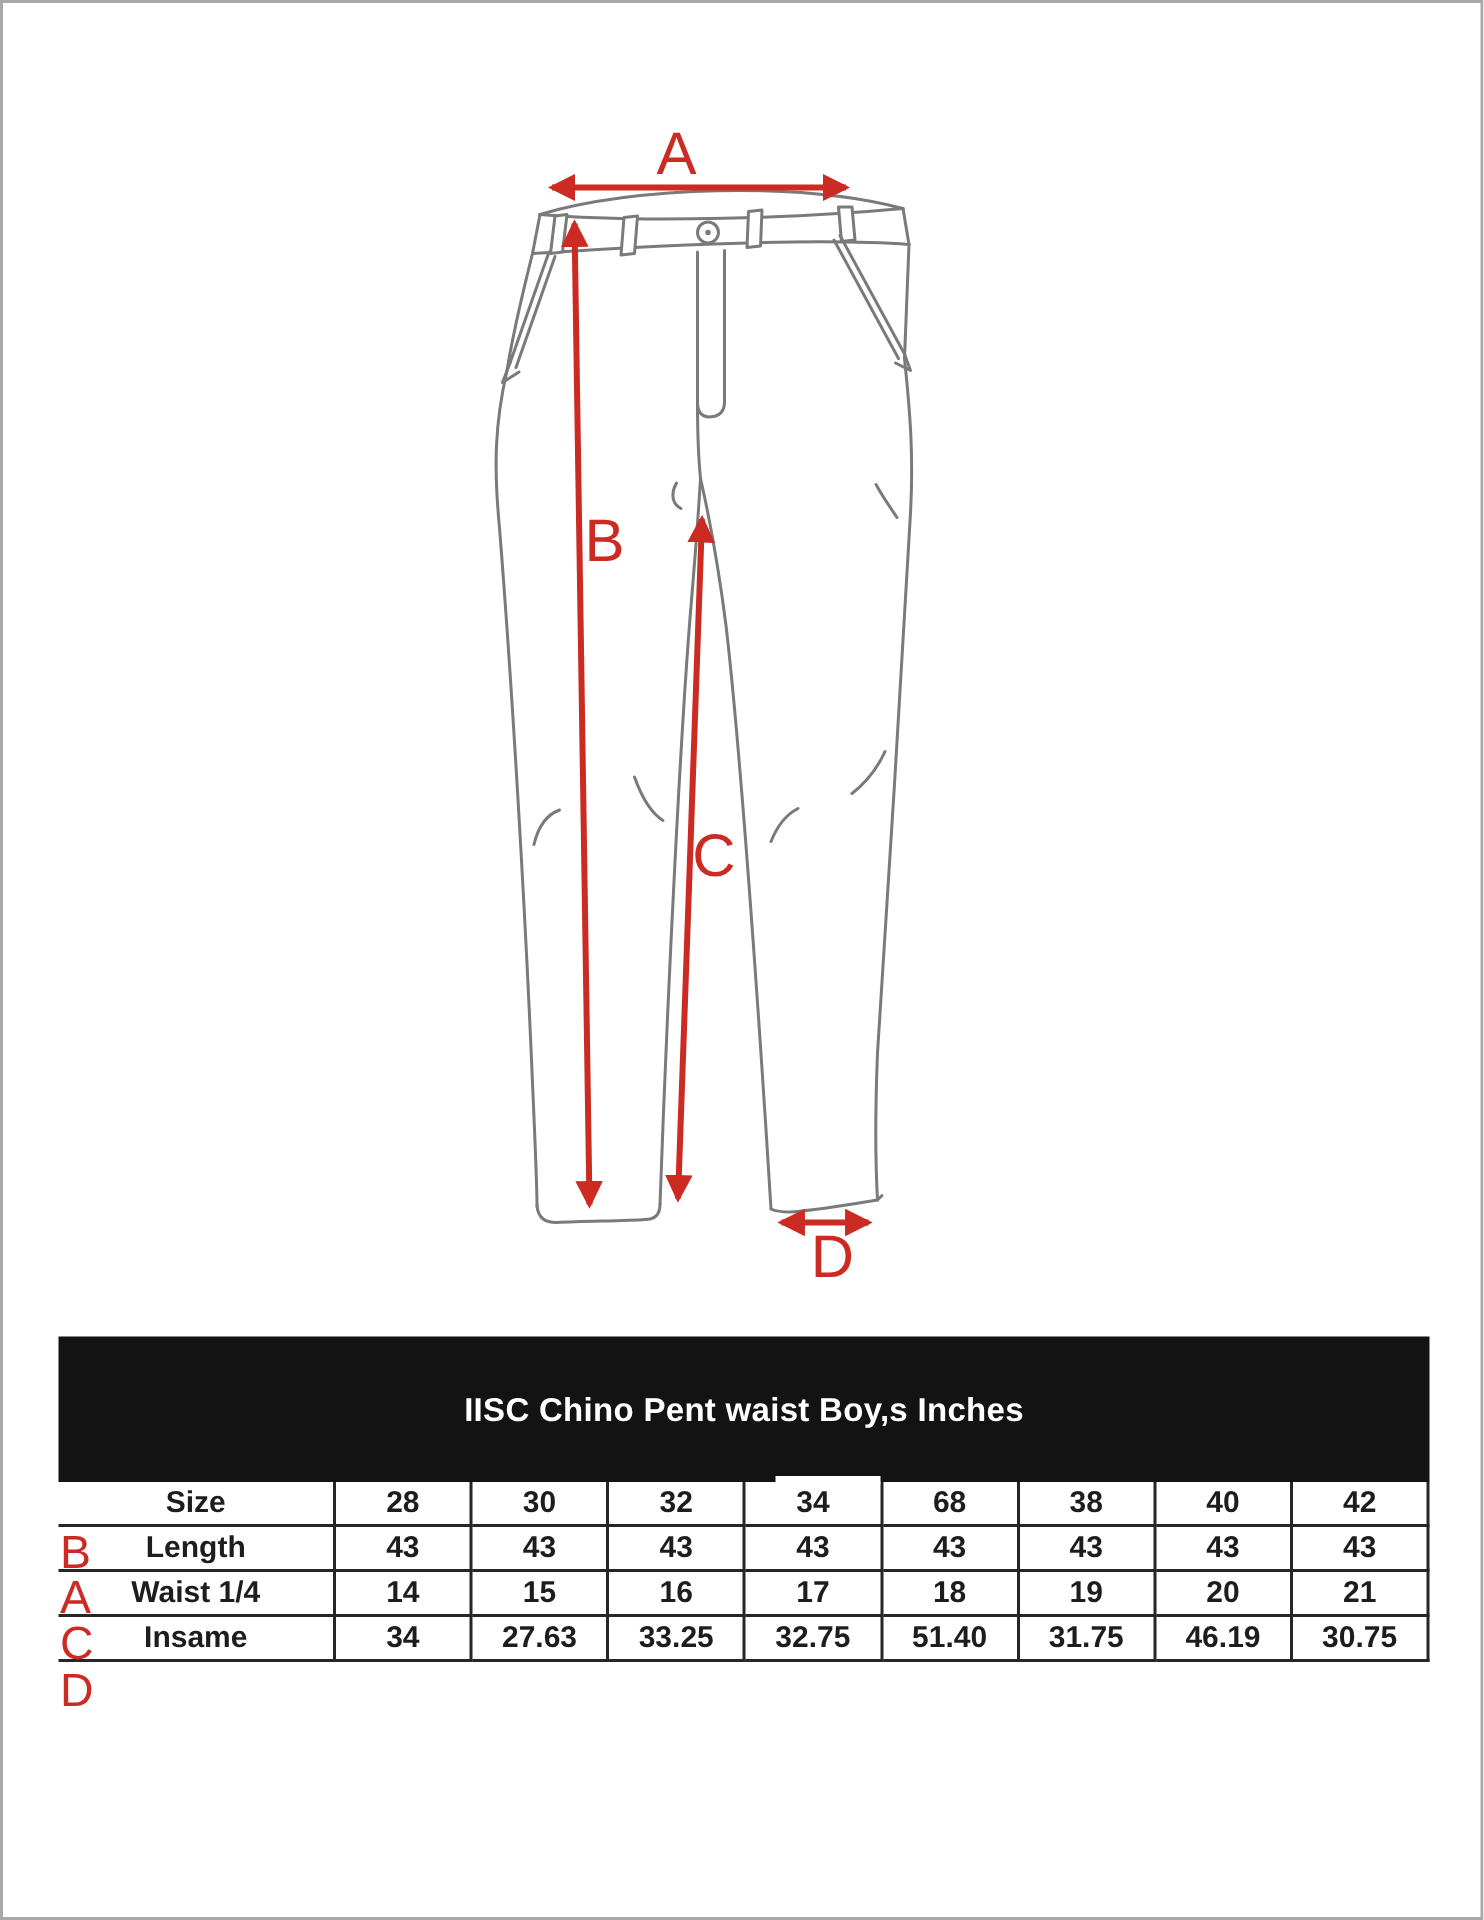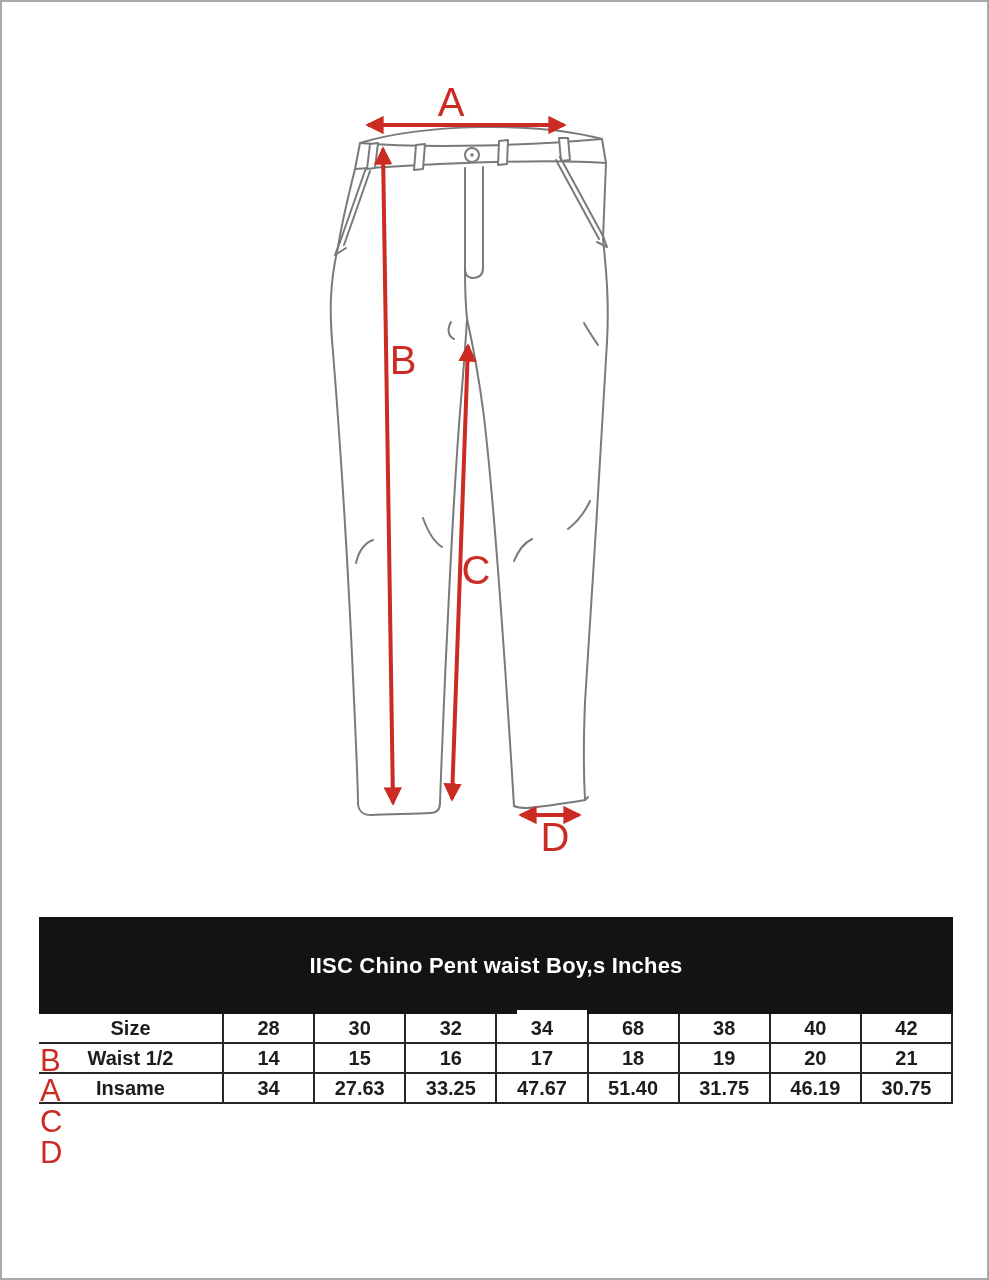--- a/index.html
+++ b/index.html
@@ -12,21 +12,21 @@
     overflow:hidden;
     font-family:"Liberation Sans", sans-serif;
   }
   svg.diagram{position:absolute;left:0;top:0;}
   .sketch{stroke:#7a7a7a;stroke-width:2;fill:none;stroke-linecap:round;stroke-linejoin:round;}
   .sketch-fill{stroke:#7a7a7a;stroke-width:2;fill:#ffffff;stroke-linejoin:round;}
   .arrow{stroke:#cb2b23;stroke-width:4;fill:none;}
   .dim-label{fill:#cb2b23;font-family:"Liberation Sans",sans-serif;font-size:40px;}
   
   .table-wrap{
-    position:absolute;left:37px;top:915px;width:914px;
+    position:absolute;left:37px;top:889px;width:914px;
   }
   .chart-title{
     height:97px;background:#131313;color:#ffffff;
     display:flex;align-items:center;justify-content:center;
     font-size:22px;font-weight:bold;letter-spacing:.2px;
     position:relative;
   }
   .band-notch{
     position:absolute;left:478px;top:93px;width:70px;height:5px;background:#ffffff;
   }
@@ -137,36 +137,47 @@
           <td>28</td>
           <td>30</td>
           <td>32</td>
           <td>34</td>
           <td>68</td>
           <td>38</td>
           <td>40</td>
           <td>42</td>
         </tr>
         <tr>
-          <td class="label-col">Waist 1/2</td>
+          <td class="label-col">Length</td>
+          <td>43</td>
+          <td>43</td>
+          <td>43</td>
+          <td>43</td>
+          <td>43</td>
+          <td>43</td>
+          <td>43</td>
+          <td>43</td>
+        </tr>
+        <tr>
+          <td class="label-col">Waist 1/4</td>
           <td>14</td>
           <td>15</td>
           <td>16</td>
           <td>17</td>
           <td>18</td>
           <td>19</td>
           <td>20</td>
           <td>21</td>
         </tr>
         <tr>
           <td class="label-col">Insame</td>
           <td>34</td>
           <td>27.63</td>
           <td>33.25</td>
-          <td>47.67</td>
+          <td>32.75</td>
           <td>51.40</td>
           <td>31.75</td>
           <td>46.19</td>
           <td>30.75</td>
         </tr>
       </tbody>
     </table>
 
     <div class="row-letter letter-0">B</div>
     <div class="row-letter letter-1">A</div>

